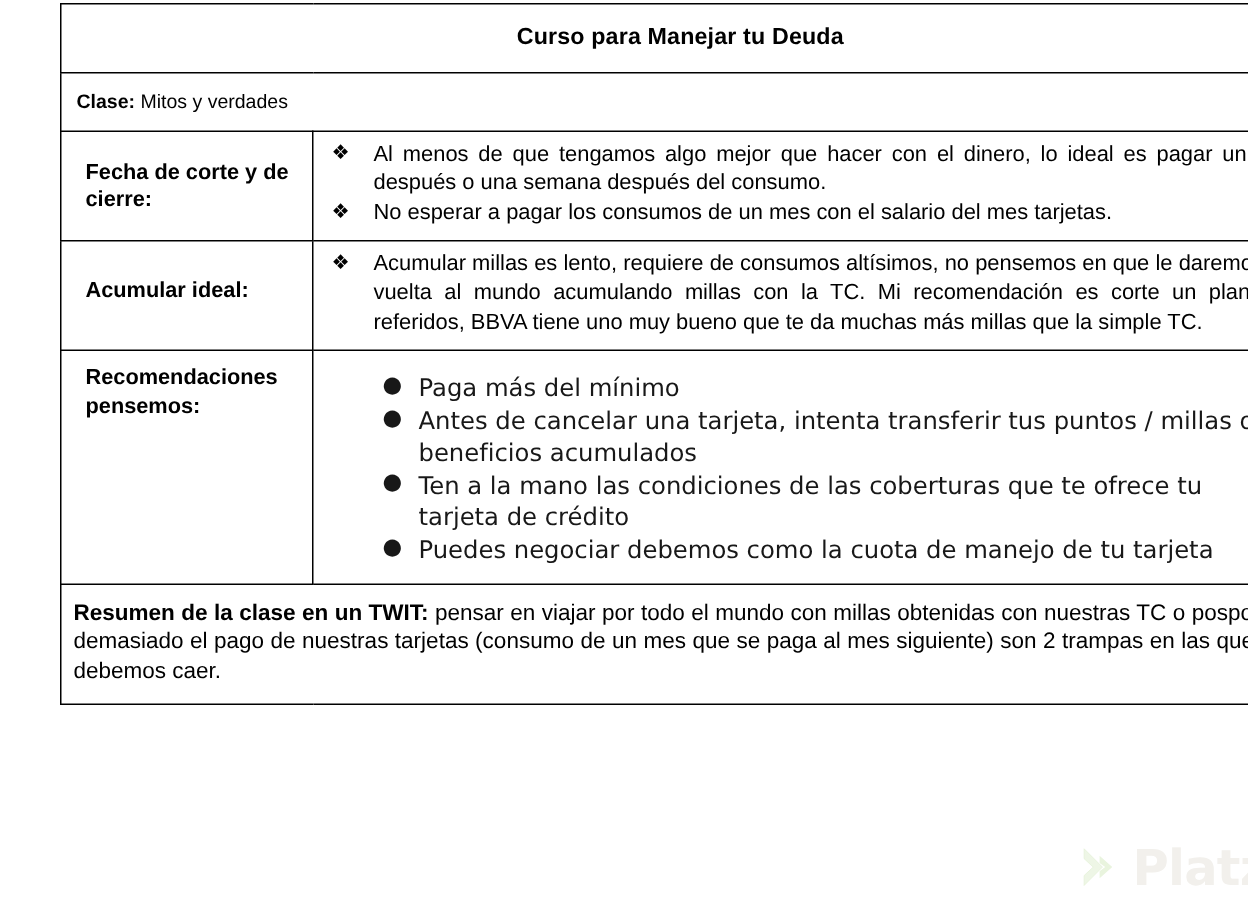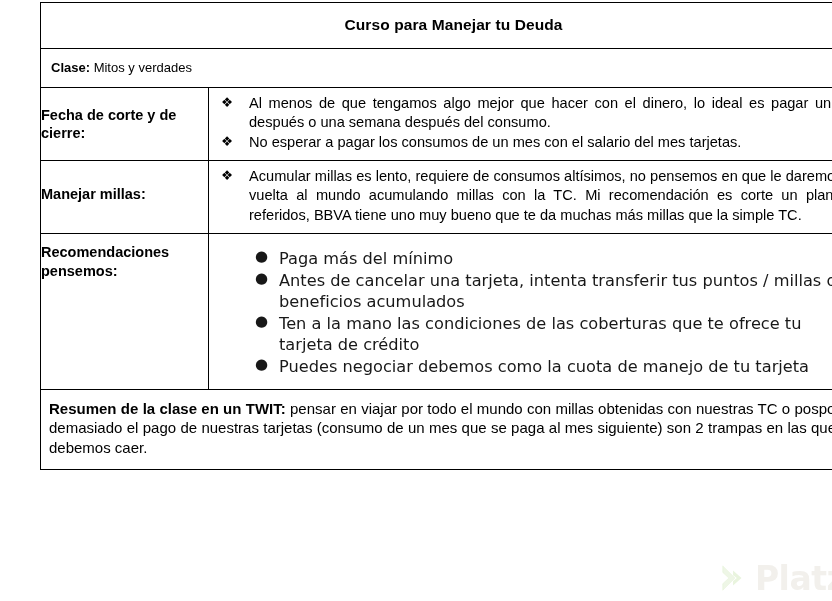--- a/index.html
+++ b/index.html
@@ -84,21 +84,21 @@
   .cell-clase {
     font-size: 13px;
     padding: 11px 10px 12px;
   }
   .cell-clase b { font-weight: bold; }
 
   
   .cell-label {
     font-size: 14.5px;
     font-weight: bold;
-    padding: 8px 6px 8px 0;
+    padding: 8px 6px 8px 16px;
     line-height: 1.28;
   }
   .cell-label.v-center { vertical-align: middle; }
   .cell-label.v-bottom { vertical-align: bottom; padding-bottom: 30px; }
   .cell-label.v-top    { vertical-align: top; padding-top: 9px; }
 
   
   .cell-body {
     padding: 6px 8px 8px 6px;
     font-size: 14.6px;
@@ -202,21 +202,21 @@
             </li>
             <li>
               <span class="dia">❖</span>
               <span>No esperar a pagar los consumos de un mes con el salario del mes tarjetas.</span>
             </li>
           </ul>
         </td>
       </tr>
 
       <tr>
-        <td class="cell-label v-bottom">Manejar millas:</td>
+        <td class="cell-label v-bottom">Acumular ideal:</td>
         <td class="cell-body justify-block">
           <ul class="dlist">
             <li>
               <span class="dia">❖</span>
               <span>Acumular millas es lento, requiere de consumos altísimos, no pensemos en que le daremos la vuelta al mundo acumulando millas con la TC. Mi recomendación es corte un plan de referidos, BBVA tiene uno muy bueno que te da muchas más millas que la simple TC.</span>
             </li>
           </ul>
         </td>
       </tr>
 

